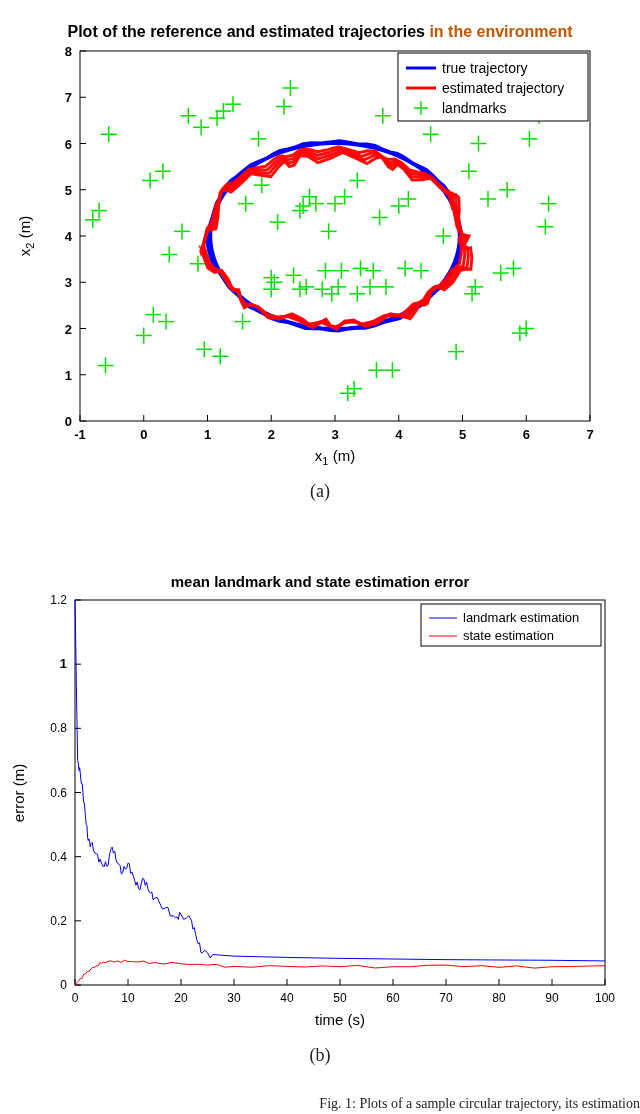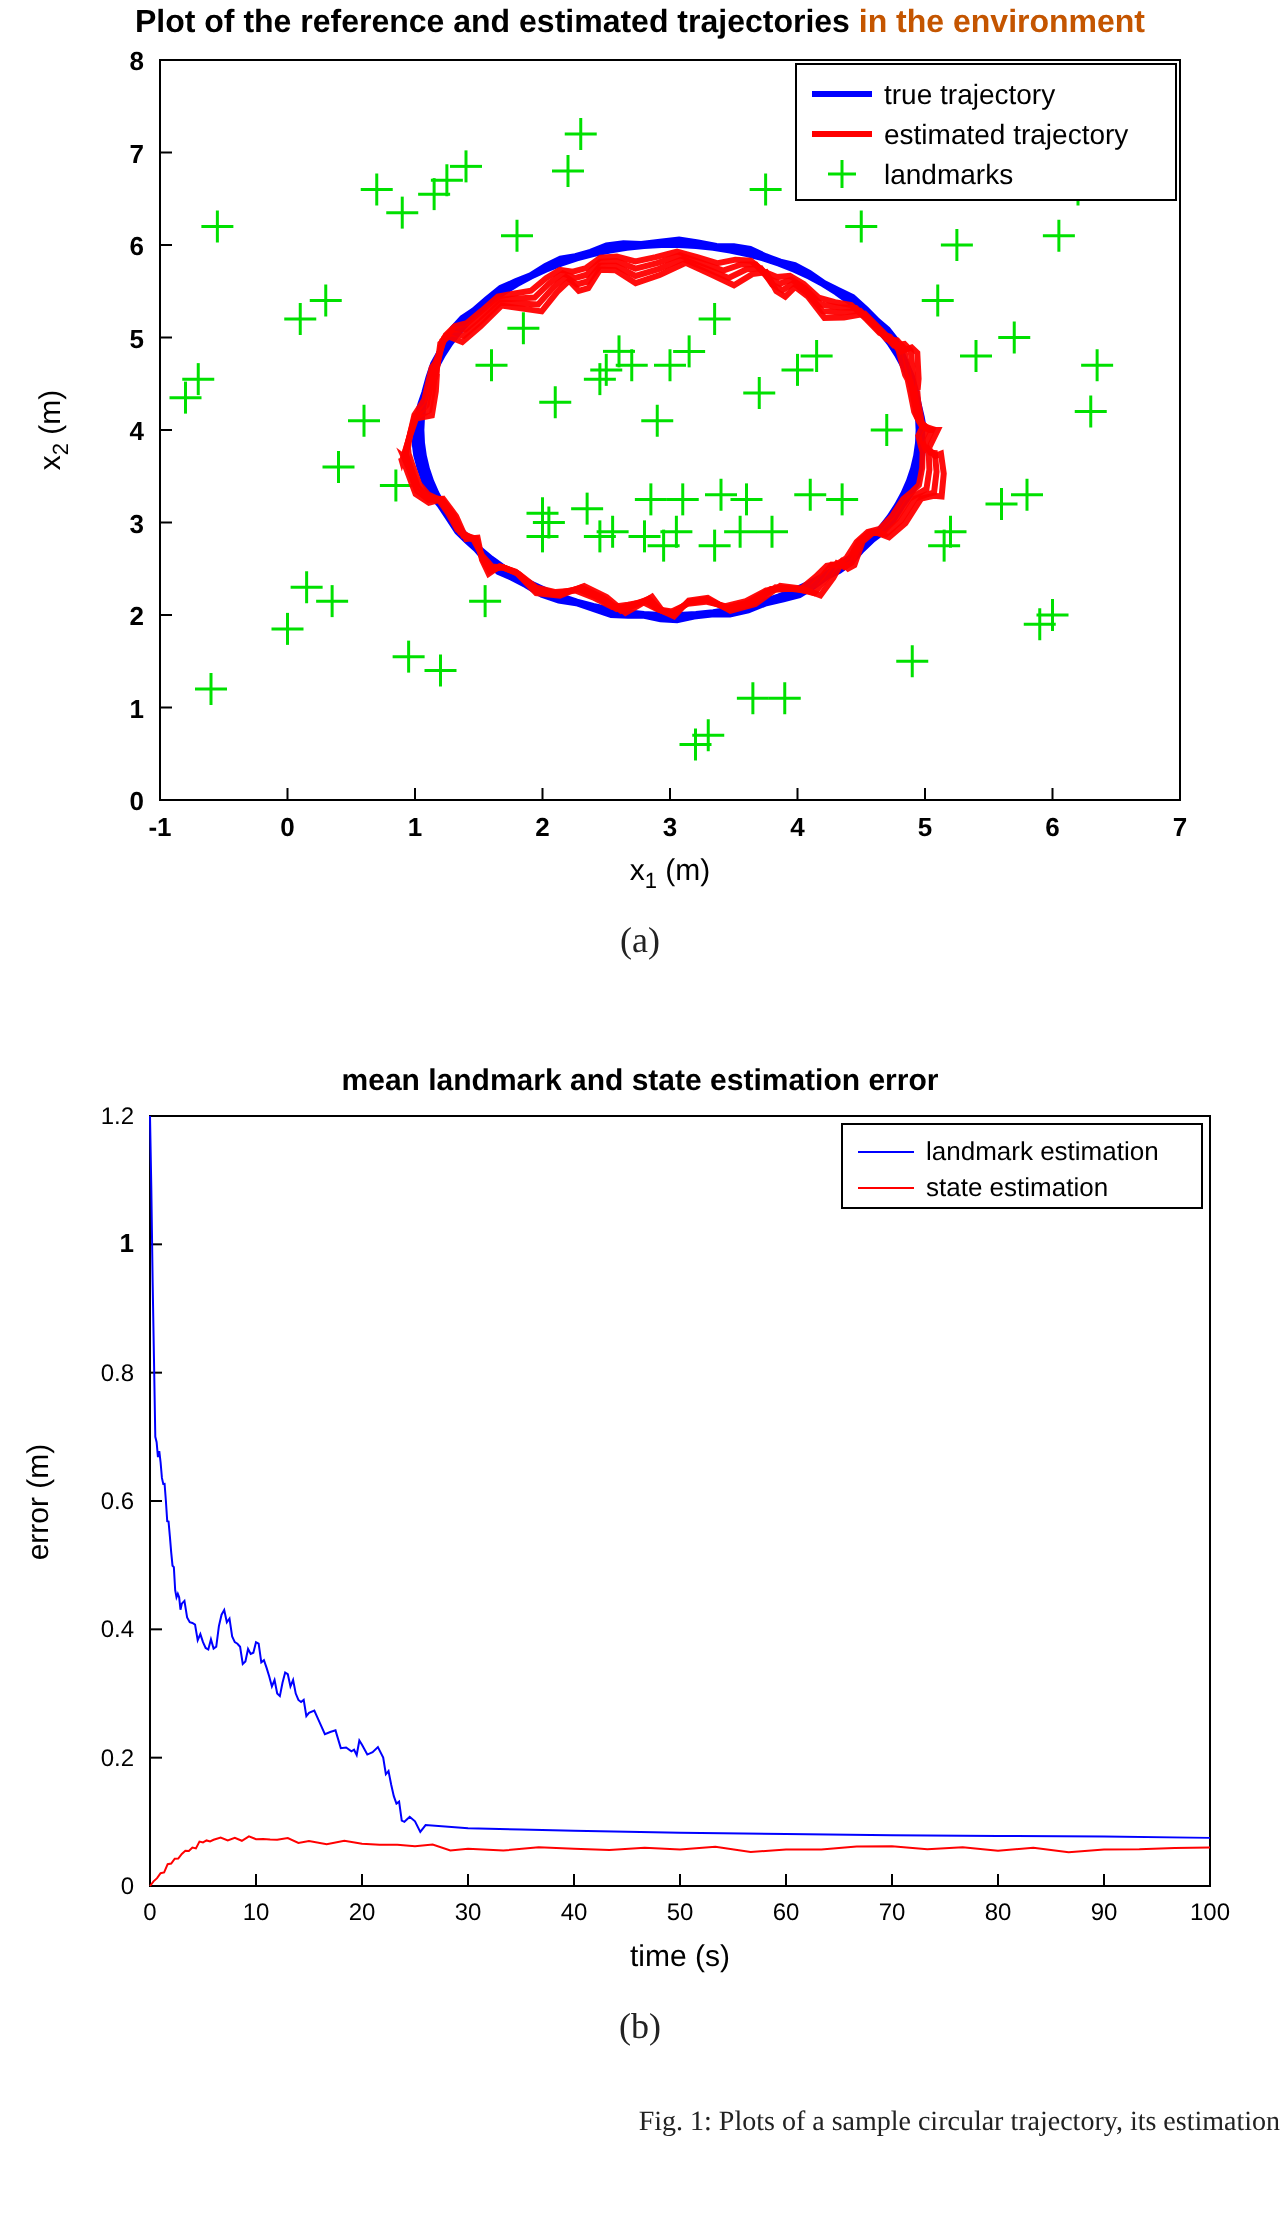--- a/index.html
+++ b/index.html
@@ -17,20 +17,21 @@
     background: #fff;
   }
   .chart-title {
     font-family: Arial, sans-serif;
     font-weight: bold;
     font-size: 16px;
     text-align: center;
   }
   .chart-wrap {
     position: relative;
+    margin-top: 21px;
   }
   svg { display: block; }
   .tick-label {
     font-family: Arial, sans-serif;
     font-size: 13px;
     font-weight: bold;
     fill: #000;
   }
   .tick-label-b {
     font-family: Arial, sans-serif;

